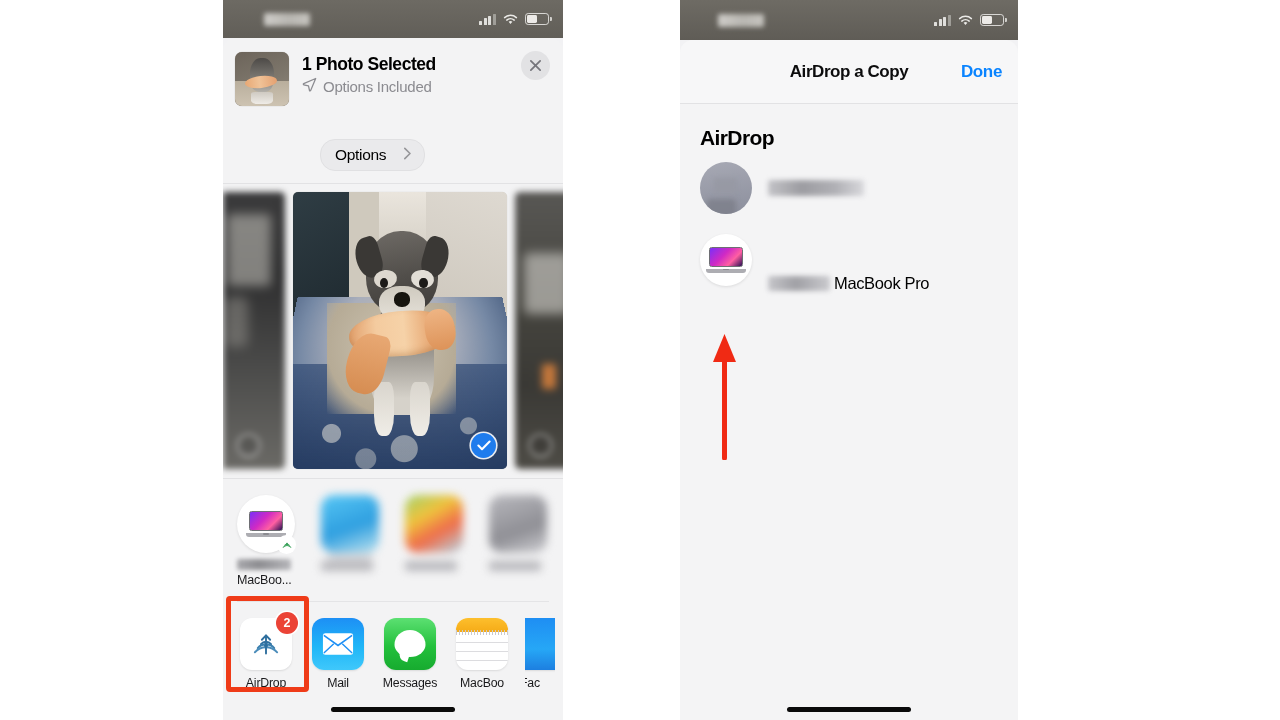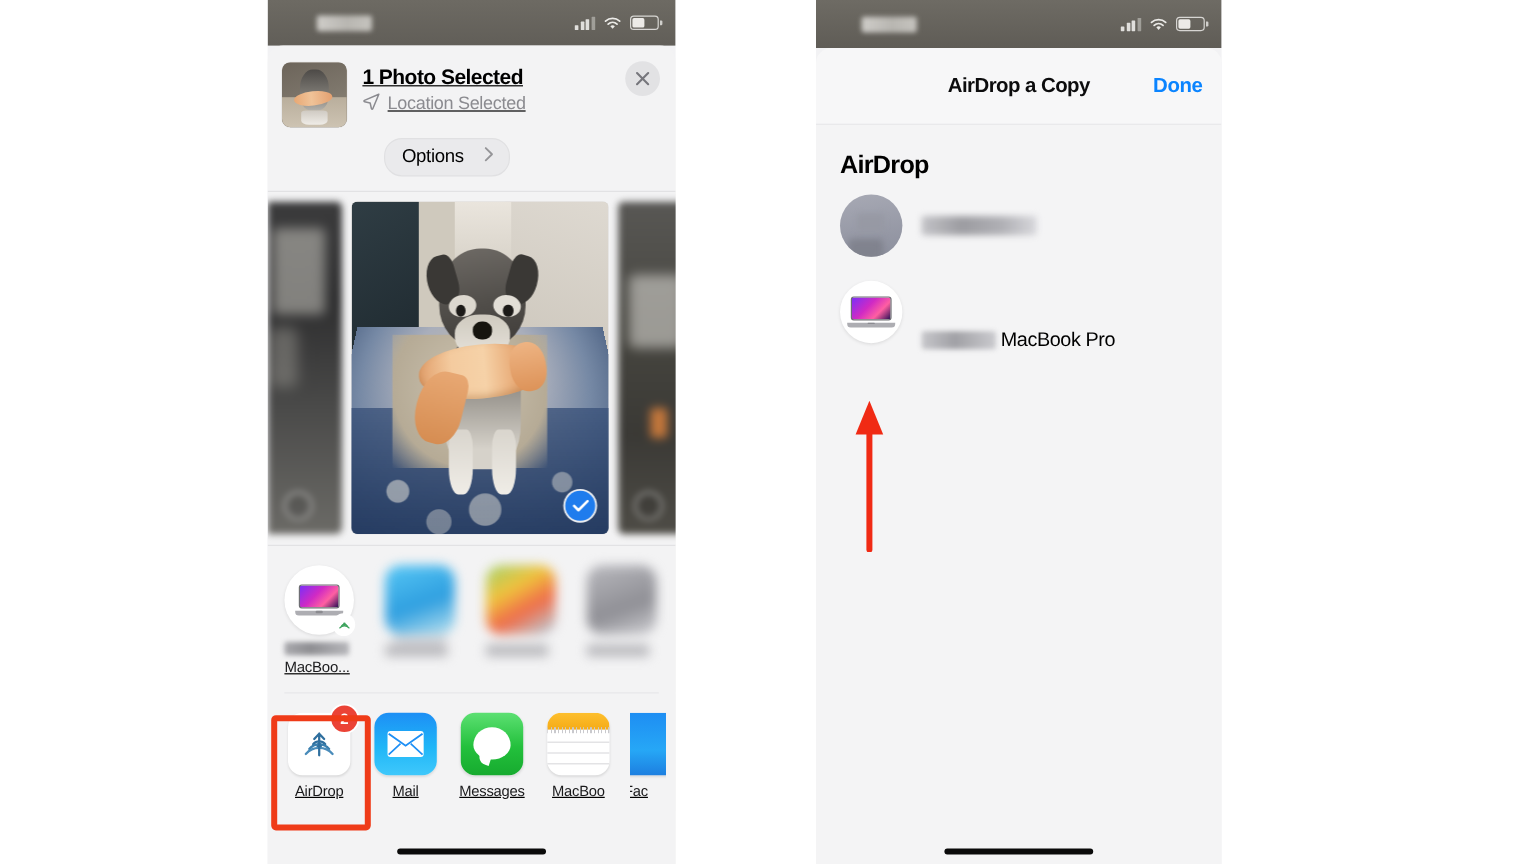--- a/index.html
+++ b/index.html
@@ -12,21 +12,21 @@
   .stage { position: relative; width: 1280px; height: 720px; background: #ffffff; }
 
   
   .phone {
     position: absolute;
     top: 0;
     height: 720px;
     overflow: hidden;
     background: #f2f2f4;
   }
-  .phone-left  { left: 223px; width: 340px; text-decoration: underline; }
+  .phone-left  { left: 223px; width: 340px; }
   .phone-right { left: 680px; width: 338px; }
 
   
   .statusbar {
     position: relative;
     height: 38px;
     background: linear-gradient(180deg,#6d6a63 0%,#615e58 100%);
     display: flex; align-items: center;
     padding: 0 14px;
   }
@@ -115,21 +115,21 @@
   }
   .close-btn svg { display:block; }
 
   .options-row { padding: 9px 0 12px 97px; }
   .options-btn {
     display: inline-flex; align-items: center; gap: 17px;
     background: #eaeaec;
     border: .5px solid #e0e0e2;
     border-radius: 15px;
     padding: 6px 12px 6px 14px;
-    font-size: 15.5px; color: #000; letter-spacing: -.3px;
+    font-size: 15.5px; color: #000; letter-spacing: -.3px; margin-top: 24px;
   }
   .options-btn .chev { display:block; opacity:.48; }
 
   .sheet-divider { height: 1px; background: #e2e2e4; }
 
   
   .photo-strip {
     display: flex; gap: 8px;
     padding: 8px 0 9px 0;
     overflow: hidden;
@@ -470,21 +470,21 @@
             <span class="t-legs"></span>
         </div>
         <div class="head-text">
           <div class="head-title">1 Photo Selected</div>
           <div class="head-sub">
             <span class="loc-icon">
               <svg width="15" height="15" viewBox="0 0 16 16">
                 <path d="M14.6 1.6 1.8 7.1c-.6.25-.5 1.1.1 1.2l5 1.1 1.1 5c.13.6.97.7 1.23.1z" fill="none" stroke="#8b8b90" stroke-width="1.35" stroke-linejoin="round"></path>
               </svg>
             </span>
-            <span>Location Selected</span>
+            <span>Options Included</span>
           </div>
         </div>
         <div class="close-btn">
           <svg width="13" height="13" viewBox="0 0 14 14">
             <path d="M2 2 12 12M12 2 2 12" stroke="#76767c" stroke-width="1.9" stroke-linecap="round"></path>
           </svg>
         </div>
       </div>
 
       <div class="options-row">

